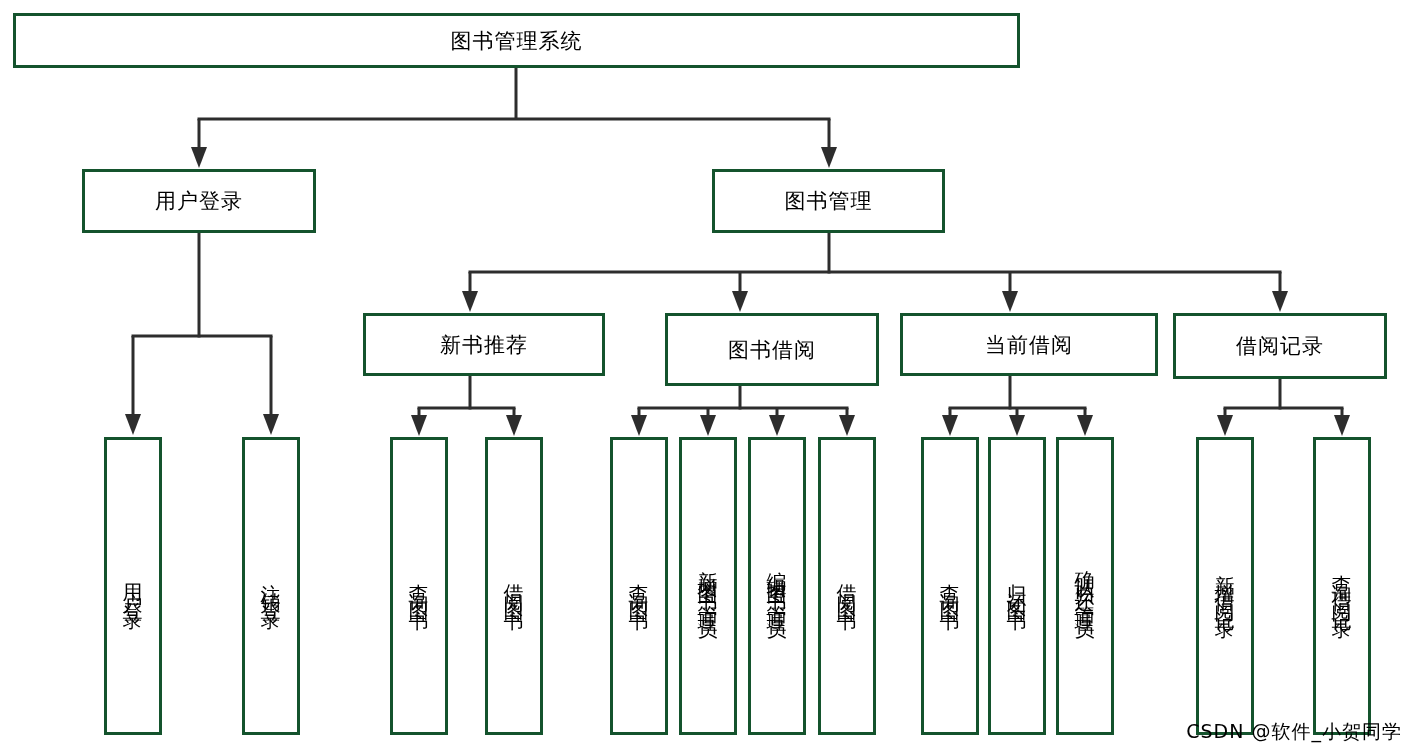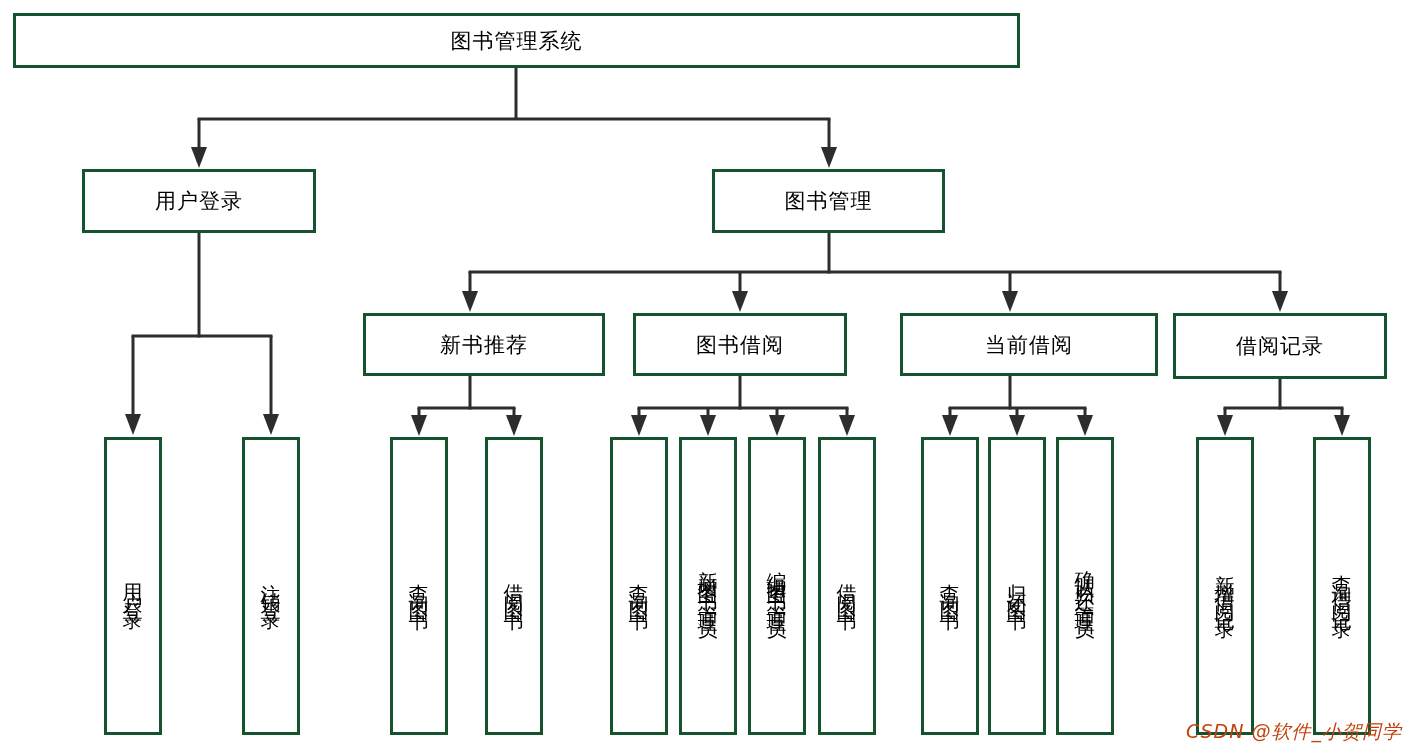--- a/index.html
+++ b/index.html
@@ -41,25 +41,24 @@
     top: 437px;
     height: 298px;
     width: 58px;
   }
   .v-box.long { letter-spacing: 7px; }
   .watermark {
     position: absolute;
     right: 3px;
     bottom: 2px;
     font-size: 19px;
-    color: #c2410c;
+    color: #000000;
     letter-spacing: 1px;
     z-index: 3;
     white-space: nowrap;
-    font-style: italic;
   }
 </style>
 </head>
 <body>
 
 <div class="canvas">
 
   <svg class="connectors" width="1405" height="747" viewBox="0 0 1405 747" xmlns="http://www.w3.org/2000/svg">
     <g stroke="#2d2d2d" stroke-width="3" fill="none">
 
@@ -125,21 +124,21 @@
       <polygon points="1334,415 1350,415 1342,436"></polygon>
     </g>
   </svg>
 
   <div class="box h-box" style="left:13px;top:13px;width:1007px;height:55px">图书管理系统</div>
 
   <div class="box h-box" style="left:82px;top:169px;width:234px;height:64px">用户登录</div>
   <div class="box h-box" style="left:712px;top:169px;width:233px;height:64px">图书管理</div>
 
   <div class="box h-box" style="left:363px;top:313px;width:242px;height:63px">新书推荐</div>
-  <div class="box h-box" style="left:633px;top:313px;width:214px;height:63px">图书借阅</div>
+  <div class="box h-box" style="left:665px;top:313px;width:214px;height:73px">图书借阅</div>
   <div class="box h-box" style="left:900px;top:313px;width:258px;height:63px">当前借阅</div>
   <div class="box h-box" style="left:1173px;top:313px;width:214px;height:66px">借阅记录</div>
 
   <div class="box v-box" style="left:104px">用户登录</div>
   <div class="box v-box" style="left:242px">注销登录</div>
 
   <div class="box v-box" style="left:390px">查询图书</div>
   <div class="box v-box" style="left:485px">借阅图书</div>
 
   <div class="box v-box" style="left:610px">查询图书</div>

